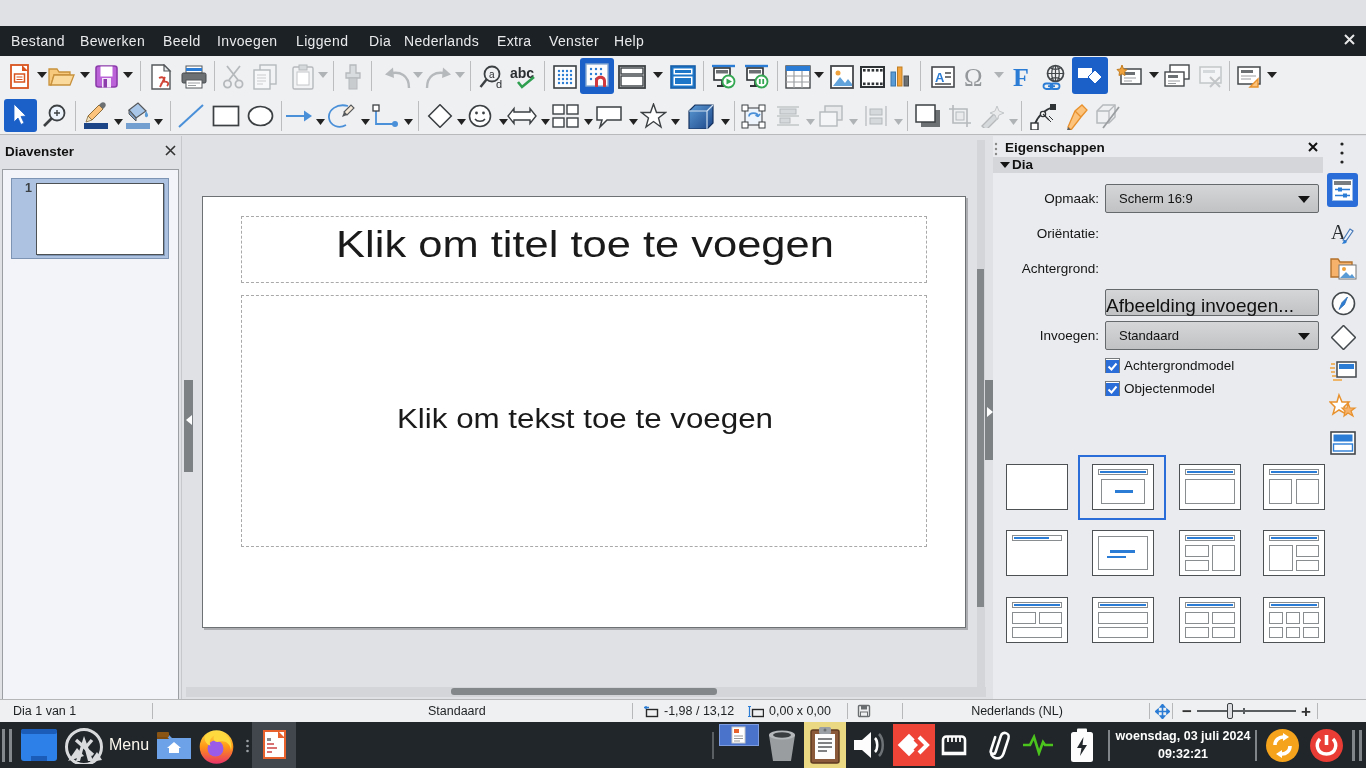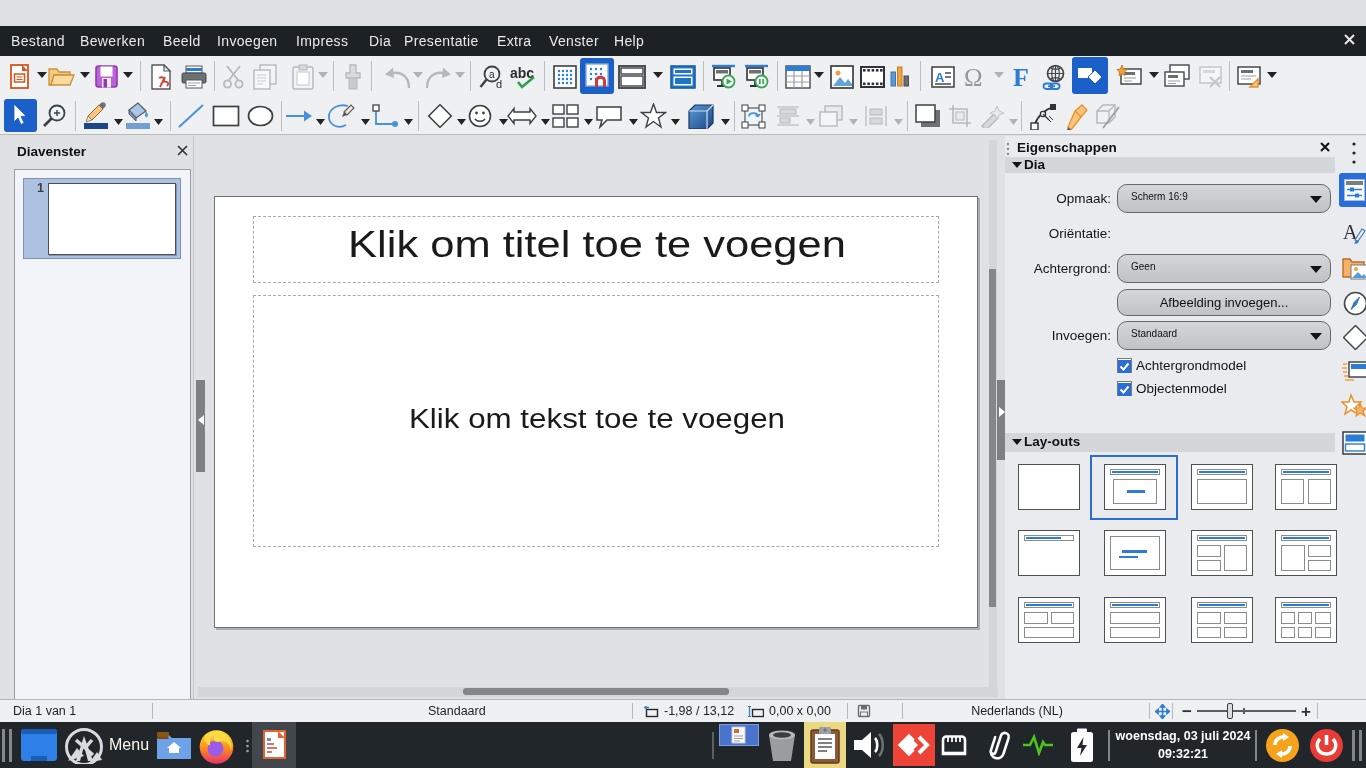--- a/index.html
+++ b/index.html
@@ -4,60 +4,60 @@
 *{margin:0;padding:0;box-sizing:border-box}
 html,body{width:1366px;height:768px;overflow:hidden;font-family:"Liberation Sans",sans-serif}
 .abs{position:absolute}
 #app{position:relative;width:1366px;height:768px;background:#dfe1e4}
 #titlebar{position:absolute;left:0;top:0;width:1366px;height:26px;background:#1c2125;color:#fff}
 #menubar{position:absolute;left:0;top:26px;width:1366px;height:30px;background:#1c2125;color:#e9eaec;font-size:14px;letter-spacing:0.35px}
 .mi{position:absolute;top:7px}
 #toolbar1{position:absolute;left:0;top:56px;width:1366px;height:40px;background:#eff0f2}
 #toolbar2{position:absolute;left:0;top:96px;width:1366px;height:39px;background:#eff0f2;border-bottom:1px solid #b8b9bb}
 .tsep{position:absolute;width:1px;background:#bcbdbf}
-#workspace{position:absolute;left:12px;top:136px;width:1246px;height:563px;background:#dfe1e4}
+#workspace{position:absolute;left:0;top:136px;width:1246px;height:563px;background:#dfe1e4}
 #statusbar{position:absolute;left:0;top:699px;width:1366px;height:23px;background:#eff0f1;border-top:1px solid #b5b6b8;font-size:12.5px;color:#1d2022}
 #taskbar{position:absolute;left:0;top:722px;width:1366px;height:46px;background:#20262a}
 .ssep{position:absolute;top:3px;height:16px;width:1px;background:#b7b8ba}
 
 #lpanel{position:absolute;left:0;top:0;width:185px;height:563px}
 #lphead{position:absolute;left:0;top:0;width:185px;height:33px}
 #lplist{position:absolute;left:2px;top:33px;width:177px;height:530px;background:#f2f4f9;border:1px solid #9b9ea3;border-bottom:none}
 
 #slide{position:absolute;left:202px;top:60px;width:764px;height:432px;background:#fff;border:1px solid #6e7174;box-shadow:2px 2px 0 #abadb0}
 .ph{position:absolute;border:1px dashed #a9a9a9}
 
 #rpanel{position:absolute;left:993px;top:0;width:373px;height:563px;background:#e9ebee}
 #tabstrip{position:absolute;left:1323px;top:0;width:43px;height:563px;background:transparent}
 .sechead{position:absolute;left:0;width:330px;height:16px;background:#d4d6da;font-weight:bold;font-size:13.5px;color:#111}
-.drop{position:absolute;left:112px;width:214px;height:29px;border:1px solid #66696c;border-radius:10px;background:linear-gradient(#d4d6d8,#c0c2c4);font-size:10px;color:#111}
+.drop{position:absolute;left:112px;width:214px;height:29px;border:1px solid #66696c;border-radius:2px;background:linear-gradient(#d4d6d8,#c0c2c4);font-size:13px;color:#111}
 .droptx{position:absolute;left:13px;top:6px}
 .droparr{position:absolute;right:8px;top:11px;width:0;height:0;border-left:6px solid transparent;border-right:6px solid transparent;border-top:7px solid #141414}
 .rlabel{position:absolute;font-size:13.5px;color:#141414;text-align:right;width:100px;left:6px}
-.pbtn{position:absolute;left:112px;width:214px;height:27px;border:1px solid #66696c;border-radius:10px;background:linear-gradient(#d4d6d8,#c0c2c4);font-size:13px;color:#111;text-align:center}
+.pbtn{position:absolute;left:112px;width:214px;height:27px;border:1px solid #66696c;border-radius:2px;background:linear-gradient(#d4d6d8,#c0c2c4);font-size:19px;color:#111;}
 .cb{position:absolute;left:112px;width:15px;height:15px;background:#fff;border:1px solid #777a7d}
 .cbl{position:absolute;left:131px;font-size:13.5px;color:#141414}
 
 .lt{position:absolute;width:62px;height:46px;background:#fff;border:1.5px solid #4e5154}
 .lt .tb{position:absolute;left:5px;top:4px;right:5px;height:6px;border:1px solid #8a8d90}
 .lt .tbi{position:absolute;left:1px;top:1px;right:1px;bottom:1px;background:#2b7cd4}
 .lt .bx{position:absolute;border:1px solid #8a8d90}
 </style></head>
 <body>
 <div id="app">
 
 
 <div id="menubar">
   <div class="mi" style="left:11px">Bestand</div>
   <div class="mi" style="left:80px">Bewerken</div>
   <div class="mi" style="left:163px">Beeld</div>
   <div class="mi" style="left:217px">Invoegen</div>
-  <div class="mi" style="left:296px">Impress</div>
+  <div class="mi" style="left:296px">Liggend</div>
   <div class="mi" style="left:369px">Dia</div>
-  <div class="mi" style="left:404px">Presentatie</div>
+  <div class="mi" style="left:404px">Nederlands</div>
   <div class="mi" style="left:497px">Extra</div>
   <div class="mi" style="left:549px">Venster</div>
   <div class="mi" style="left:614px">Help</div>
   <svg class="abs" style="left:1344px;top:8px" width="11" height="11" viewBox="0 0 11 11">
         <path d="M1 1 L10 10 M10 1 L1 10" stroke="#e8e8e8" stroke-width="2"></path>
       </svg>
 </div>
 
 <div id="toolbar1">
   <svg class="abs" style="left:10px;top:8px" width="20" height="25" viewBox="0 0 20 25">
@@ -551,44 +551,36 @@
           <span style="position:absolute;left:7px;top:5px;width:0;height:0;border-left:5px solid transparent;border-right:5px solid transparent;border-top:6px solid #141414"></span>
           <span style="position:absolute;left:19px;top:0px">Dia</span>
         </div>
     <div class="rlabel" style="top:55px">Opmaak:</div>
     <div class="drop" style="top:48px">
           <span class="droptx">Scherm 16:9</span>
           <span class="droparr"></span>
         </div>
     <div class="rlabel" style="top:90px">Oriëntatie:</div>
     <div class="rlabel" style="top:125px">Achtergrond:</div>
-    <div class="drop" style="top:118px">
-          <span class="droptx">Geen</span>
-          <span class="droparr"></span>
-        </div>
     <div class="pbtn" style="top:153px"><span style="position:relative;top:5px">Afbeelding invoegen...</span></div>
     <div class="rlabel" style="top:192px">Invoegen:</div>
     <div class="drop" style="top:185px">
           <span class="droptx">Standaard</span>
           <span class="droparr"></span>
         </div>
     <div class="cb" style="top:222px"><svg width="13" height="13" viewBox="0 0 13 13">
             <rect x="0" y="0" width="13" height="13" fill="#2a6cd8"></rect>
             <path d="M2.5 6.5 L5.5 9.5 L10.5 3.5" stroke="#fff" stroke-width="2" fill="none"></path>
           </svg></div>
     <div class="cbl" style="top:222px">Achtergrondmodel</div>
     <div class="cb" style="top:245px"><svg width="13" height="13" viewBox="0 0 13 13">
             <rect x="0" y="0" width="13" height="13" fill="#2a6cd8"></rect>
             <path d="M2.5 6.5 L5.5 9.5 L10.5 3.5" stroke="#fff" stroke-width="2" fill="none"></path>
           </svg></div>
     <div class="cbl" style="top:245px">Objectenmodel</div>
-    <div class="sechead" style="top:297px;height:19px">
-          <span style="position:absolute;left:7px;top:6px;width:0;height:0;border-left:5px solid transparent;border-right:5px solid transparent;border-top:6px solid #141414"></span>
-          <span style="position:absolute;left:19px;top:1px">Lay-outs</span>
-        </div>
 
     <div class="abs" style="left:85px;top:319px;width:88px;height:65px;border:2px solid #2a6cd8"></div>
     <div class="lt" style="left:13px;top:328px"></div>
     <div class="lt" style="left:99px;top:328px">
           <div class="tb">
             <div class="tbi"></div>
           </div>
           <div class="bx" style="left:8px;top:14px;right:8px;bottom:5px"></div>
           <div style="position:absolute;left:22px;top:25px;width:18px;height:2.5px;background:#2b7cd4"></div>
         </div>

